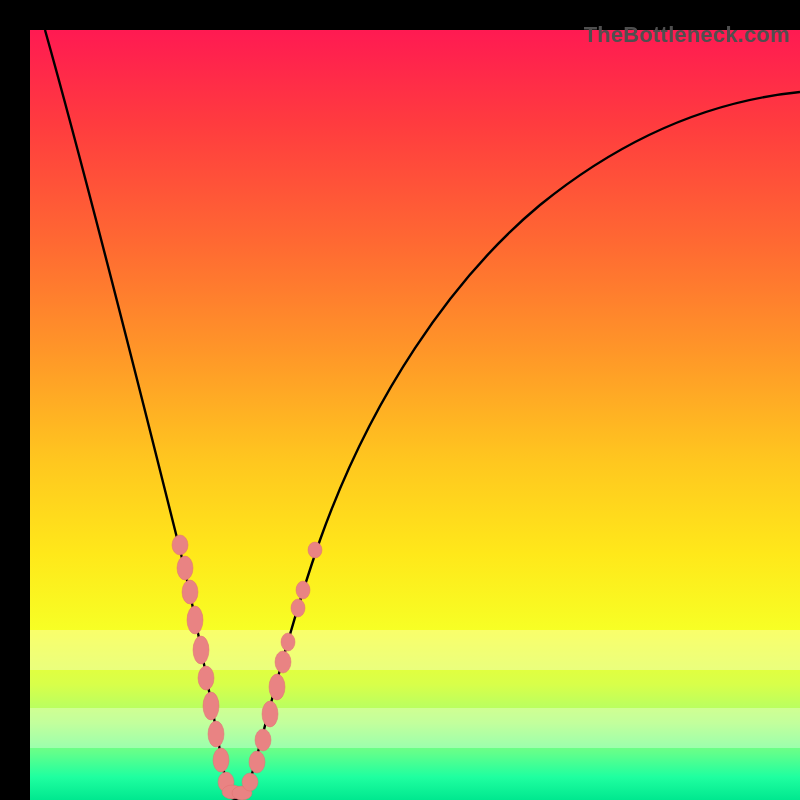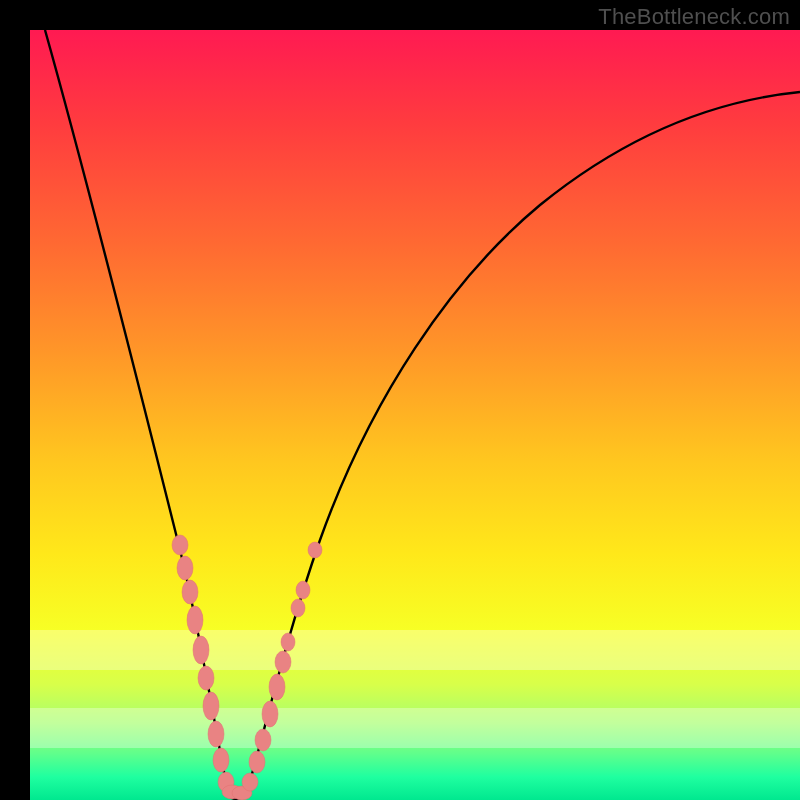--- a/index.html
+++ b/index.html
@@ -40,26 +40,26 @@
     );
   }
   .pale-band {
     position: absolute;
     left: 0;
     width: 100%;
     background: rgba(255,255,255,0.32);
   }
   .watermark {
     position: absolute;
-    top: 4px;
+    top: 22px;
     right: 10px;
     color: #4f4f4f;
     font-size: 22px;
     letter-spacing: 0.2px;
-    font-weight: 400;
+    font-weight: 700;
     user-select: none;
   }
   svg.curve {
     position: absolute;
     left: 0;
     top: 0;
     width: 770px;
     height: 770px;
   }
 </style>

